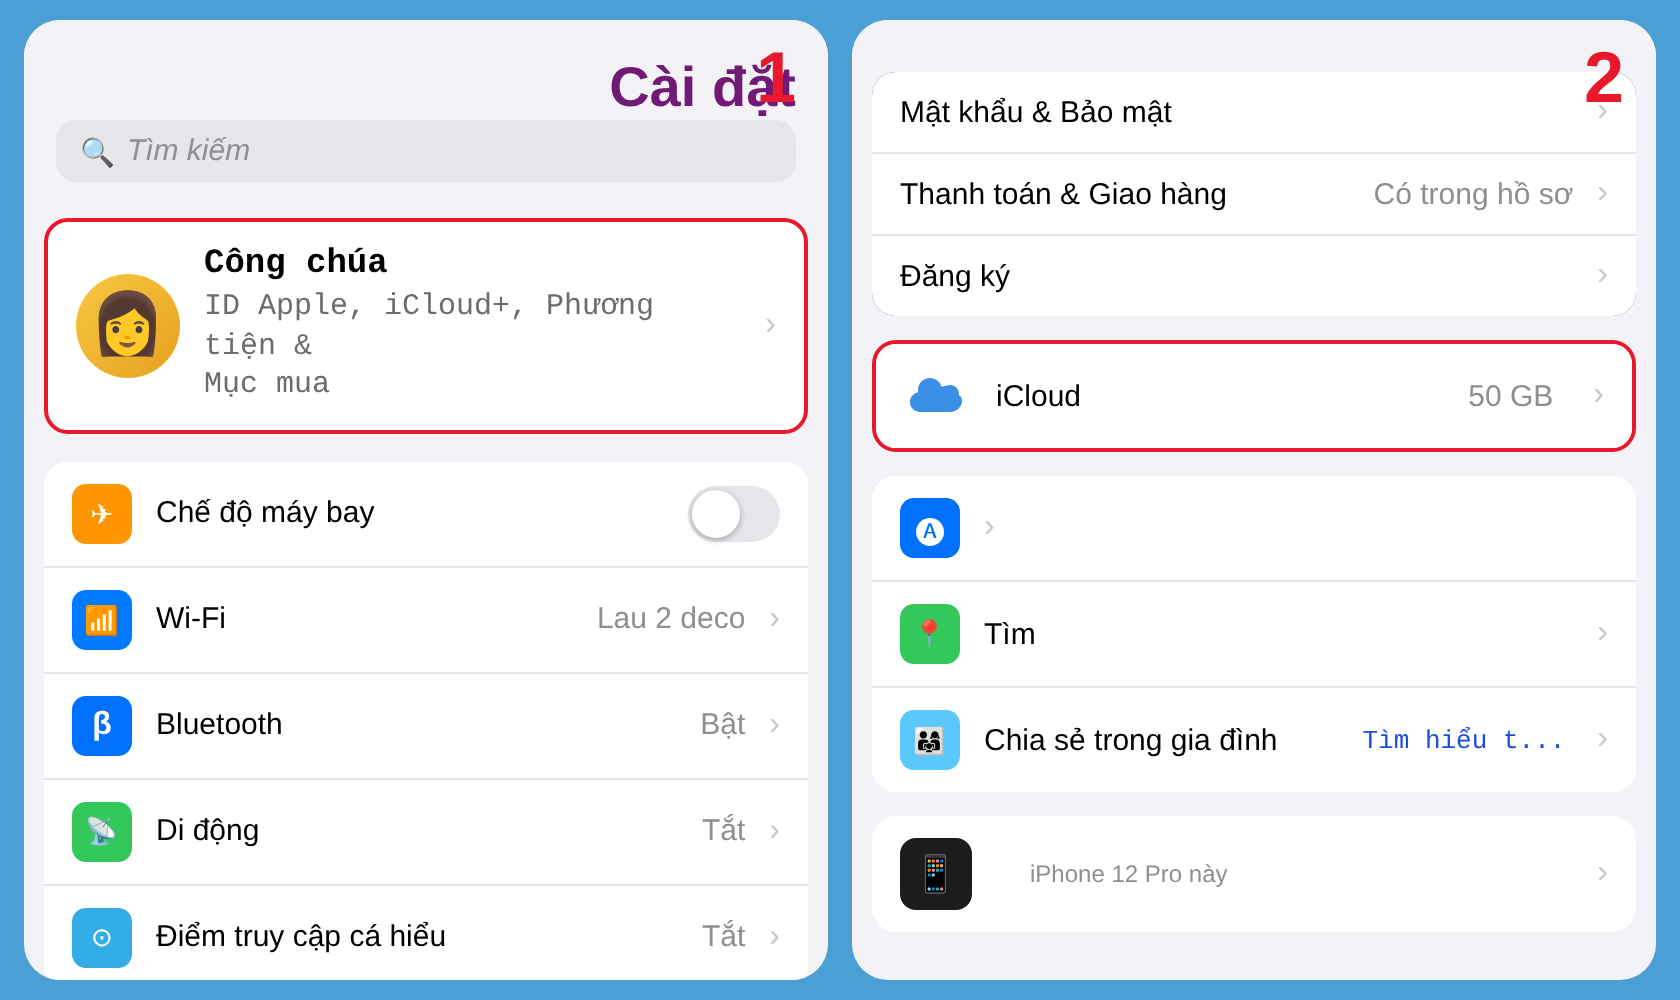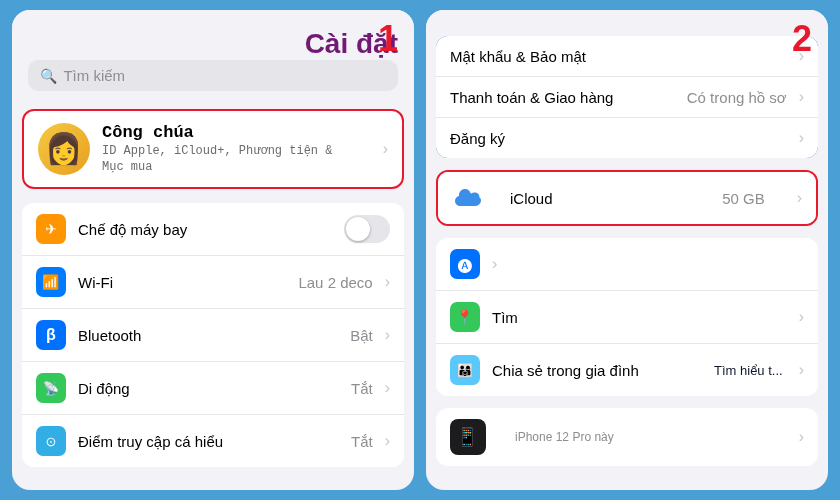--- a/index.html
+++ b/index.html
@@ -55,20 +55,21 @@
       padding: 7px 12px;
       display: flex;
       align-items: center;
       gap: 6px;
       margin-bottom: 12px;
     }
 
     .search-text {
       color: #8e8e93;
       font-size: 15px;
+      font-style: italic;
     }
 
     
     .profile-row {
       background: #fff;
       border-radius: 12px;
       margin: 0 0 14px 0;
       padding: 12px 14px;
       display: flex;
       align-items: center;
@@ -99,21 +100,21 @@
       font-family: Liberation Mono, monospace;
     }
 
     .profile-name {
       font-size: 17px;
       font-weight: 600;
       color: #000;
     }
 
     .profile-sub {
-      font-size: 12px;
+      font-size: 15px;
       color: #6c6c70;
       margin-top: 2px;
       line-height: 1.3;
     }
 
     .chevron {
       color: #c7c7cc;
       font-size: 16px;
     }
 
@@ -196,21 +197,21 @@
       border-radius: 12px;
       overflow: hidden;
       margin-bottom: 12px;
     }
 
     .icloud-inner {
       background: #fff;
       display: flex;
       align-items: center;
       padding: 11px 14px;
-      gap: 28px;
+      gap: 16px;
     }
 
     .icloud-icon {
       width: 30px;
       height: 30px;
       display: flex;
       align-items: center;
       justify-content: center;
       font-size: 22px;
     }
@@ -234,21 +235,22 @@
       display: flex;
       align-items: center;
       justify-content: center;
       font-size: 16px;
     }
 
     .icon-appstore { background: #0070ff; }
 
     .hint-text {
       font-size: 13px;
-      color: #0f172a;
+      color: #1d4ed8;
+      font-family: Liberation Mono, monospace;
     }
 
     .top-items {
       background: #0369a1;
       border-radius: 12px;
       overflow: hidden;
       margin-bottom: 12px;
     }
 
     .right-red-label {

